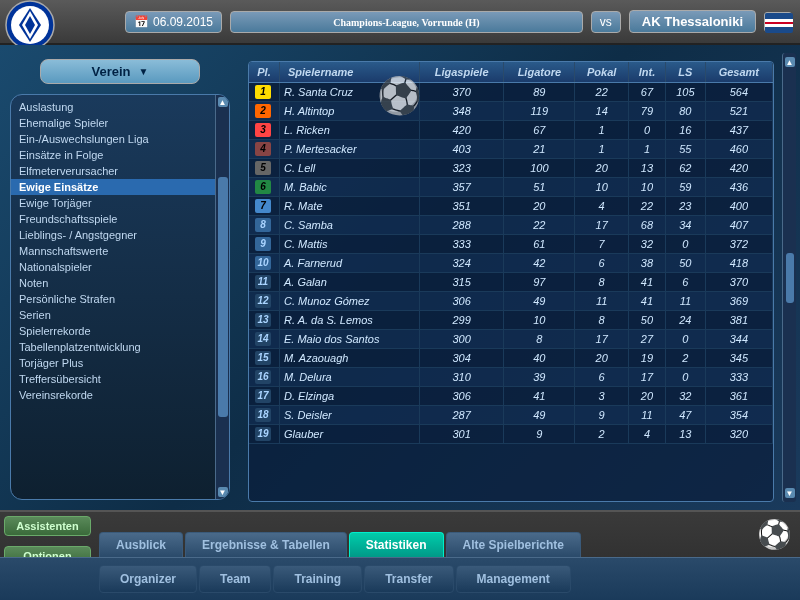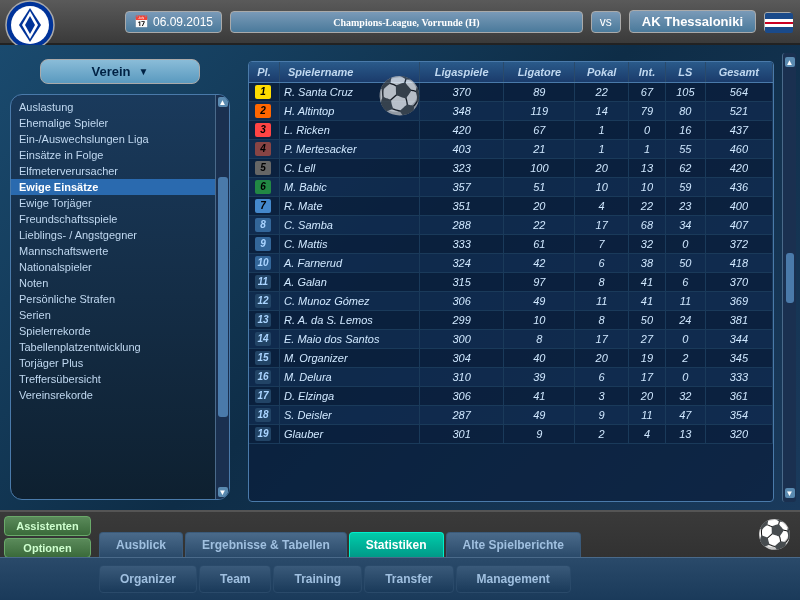--- a/index.html
+++ b/index.html
@@ -219,21 +219,21 @@
     }
     .footer-top {
       display: flex;
       height: 45px;
       align-items: stretch;
     }
     .footer-left-buttons {
       display: flex;
       flex-direction: column;
       width: 95px;
-      gap: 2px;
+      gap: 10px;
       padding: 4px;
     }
     .footer-btn-assist {
       background: linear-gradient(to bottom, #5a8a5a, #3a6a3a);
       border: 1px solid #6aaa6a;
       border-radius: 4px;
       color: #cfffcf;
       font-size: 11px;
       font-weight: bold;
       text-align: center;
@@ -574,21 +574,21 @@
               <td class="name-cell">E. Maio dos Santos</td>
               <td>300</td>
               <td>8</td>
               <td>17</td>
               <td>27</td>
               <td>0</td>
               <td>344</td>
             </tr>
             <tr>
               <td><span class="rank-badge" style="background: rgb(34, 68, 102); color: rgb(170, 212, 255);">15</span></td>
-              <td class="name-cell">M. Organizer</td>
+              <td class="name-cell">M. Azaouagh</td>
               <td>304</td>
               <td>40</td>
               <td>20</td>
               <td>19</td>
               <td>2</td>
               <td>345</td>
             </tr>
             <tr>
               <td><span class="rank-badge" style="background: rgb(34, 68, 102); color: rgb(170, 212, 255);">16</span></td>
               <td class="name-cell">M. Delura</td>

